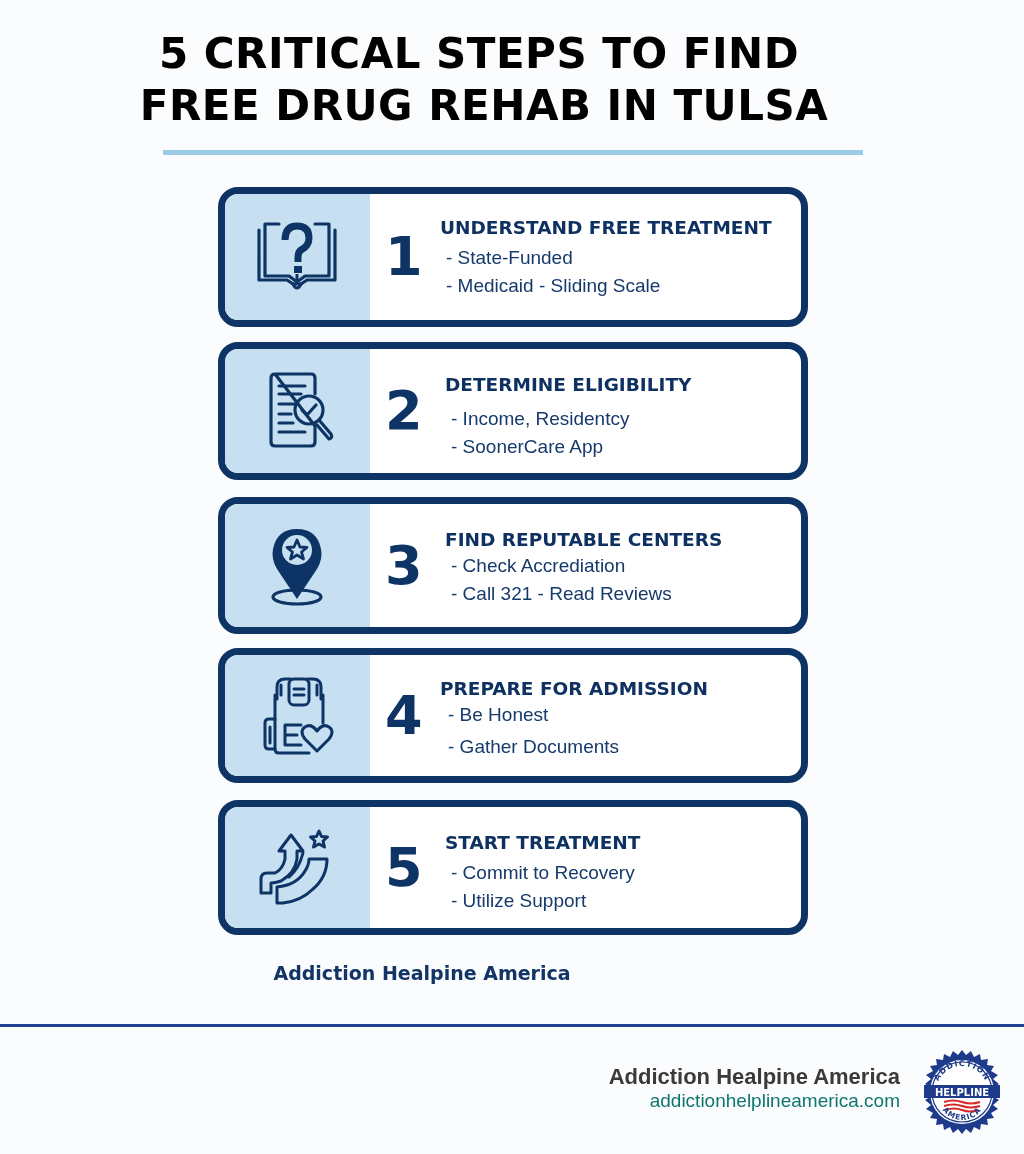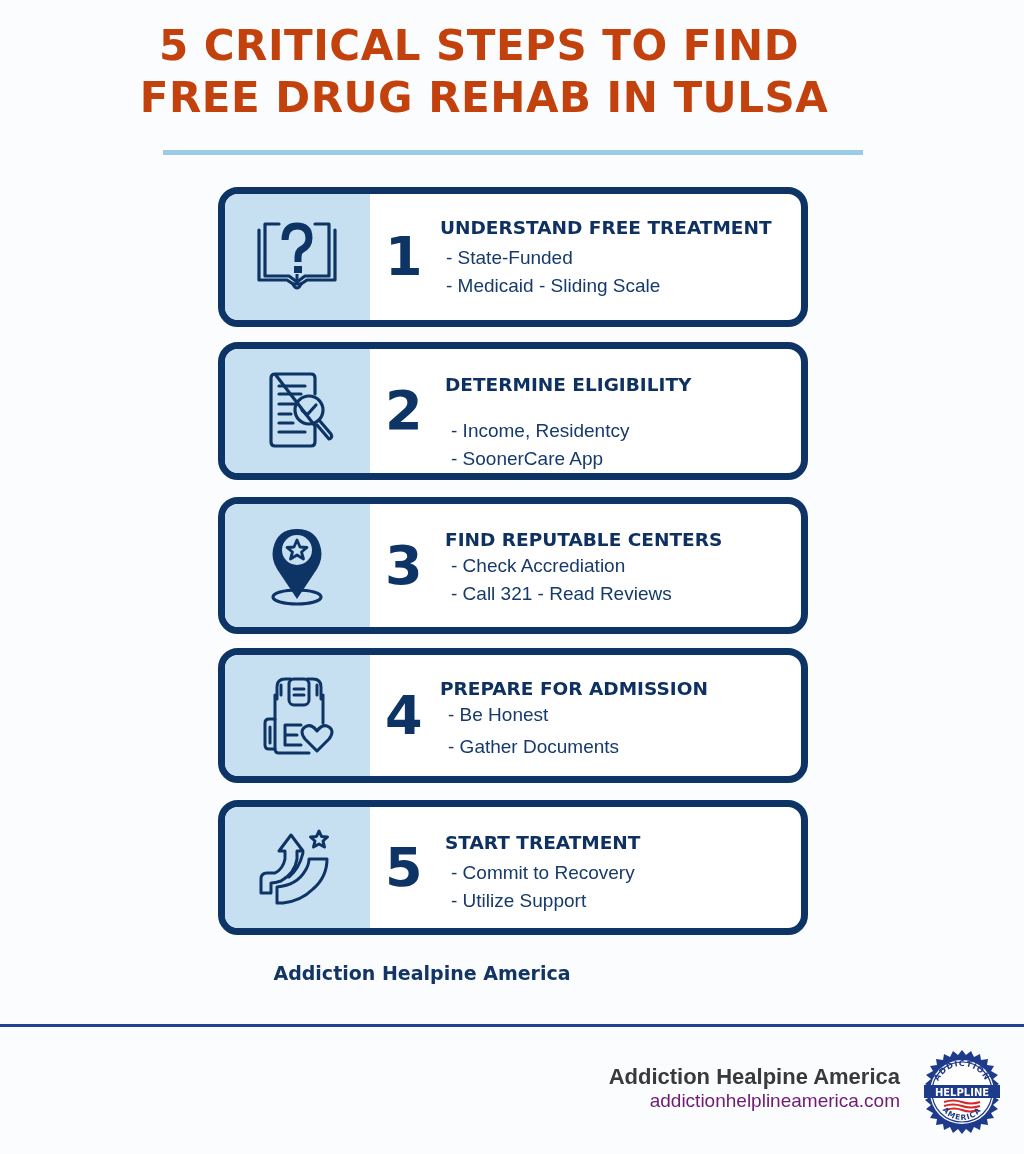--- a/index.html
+++ b/index.html
@@ -3,23 +3,23 @@
 <meta charset="utf-8">
 <style>
   html, body { margin:0; padding:0; }
   body {
     width:1024px; height:1154px; position:relative; overflow:hidden;
     background:#fbfcfd;
     font-family:"Liberation Sans", sans-serif;
     color:#0e3263;
   }
   .title {
-    position:absolute; left:0; top:20px; width:968px; text-align:center;
+    position:absolute; left:0; top:28px; width:968px; text-align:center;
     font-family:"DejaVu Sans", sans-serif; font-weight:bold;
-    font-size:42px; line-height:52px; letter-spacing:0.5px; color:#c2410c;
+    font-size:42px; line-height:52px; letter-spacing:0.5px; color:#000000;
   }
   .title .l1 { display:block; padding-right:10px; }
   .title .l2 { display:block; }
   .title-rule {
     position:absolute; left:163px; top:150px; width:700px; height:5px;
     background:#9ccbe6;
   }
   .card {
     position:absolute; left:218px; width:576px;
     border:7px solid #0e3466; border-radius:20px;
@@ -55,21 +55,21 @@
   .divider {
     position:absolute; left:0; top:1024px; width:1024px; height:3px; background:#214194;
   }
   .footer-name {
     position:absolute; right:124px; top:1064px;
     font-family:"Liberation Sans", sans-serif; font-weight:bold; font-size:22px; color:#3a3a3a;
     text-align:right; white-space:nowrap;
   }
   .footer-url {
     position:absolute; right:124px; top:1090px;
-    font-family:"Liberation Sans", sans-serif; font-size:19px; color:#701a75;
+    font-family:"Liberation Sans", sans-serif; font-size:19px; color:#0f766e;
     text-align:center; white-space:nowrap;
   }
   .logo {
     position:absolute; left:920px; top:1050px; width:84px; height:84px;
   }
 </style>
 </head>
 <body>
 
 <div class="title">
@@ -110,21 +110,21 @@
       <line x1="32" y1="55" x2="46" y2="55"></line>
       <line x1="32" y1="64" x2="58" y2="64"></line>
       <circle cx="62" cy="42" r="14"></circle>
       <path d="M55 42 L60 47 L69 37"></path>
       <path d="M72 52 L84 66 Q86 70 82 71 L70 57"></path>
     </g>
   </svg>
   <div class="num">2</div>
   <div class="text" style="top:24px;left:220px;">
     <div class="heading">DETERMINE ELIGIBILITY</div>
-    <div class="bullet" style="margin-top:20px;">- Income, Residentcy</div>
+    <div class="bullet" style="margin-top:8px;">- Income, Residentcy</div>
     <div class="bullet">- SoonerCare App</div>
   </div>
 </div>
 
 <div class="card" style="top:497px;height:123px;">
   <div class="panel"></div>
   <svg class="icon" viewBox="0 0 100 86">
     <ellipse cx="50" cy="74" rx="24" ry="7" fill="none" stroke="#0e3466" stroke-width="3.2"></ellipse>
     <path d="M50 76 L30 46 Q24 36 26 26 Q30 6 50 6 Q70 6 74 26 Q76 36 70 46 Z" fill="#0e3466"></path>
     <circle cx="50" cy="27" r="15" fill="#c6e0f1"></circle>

